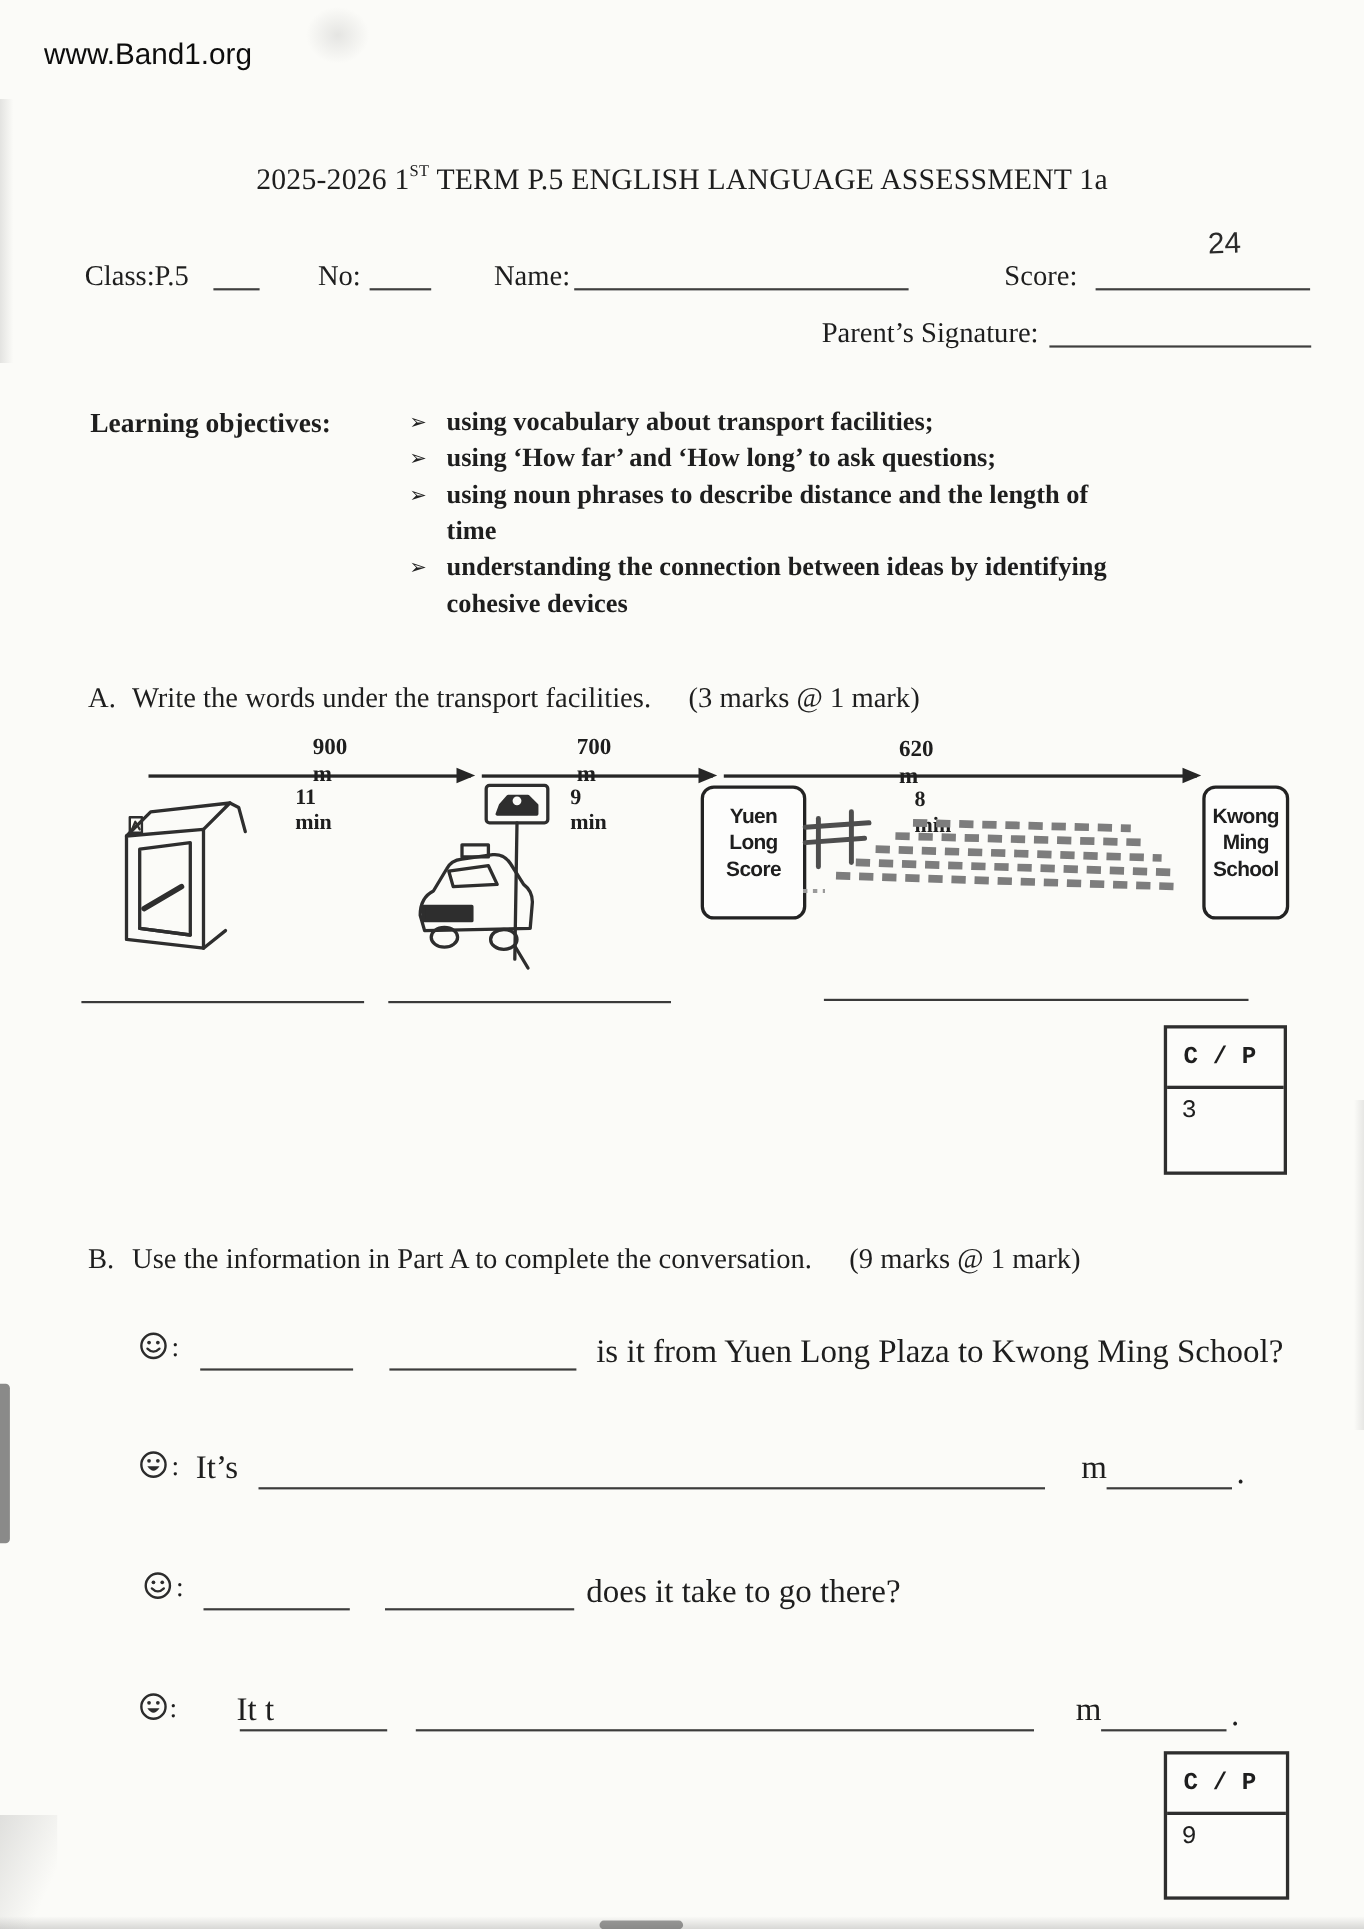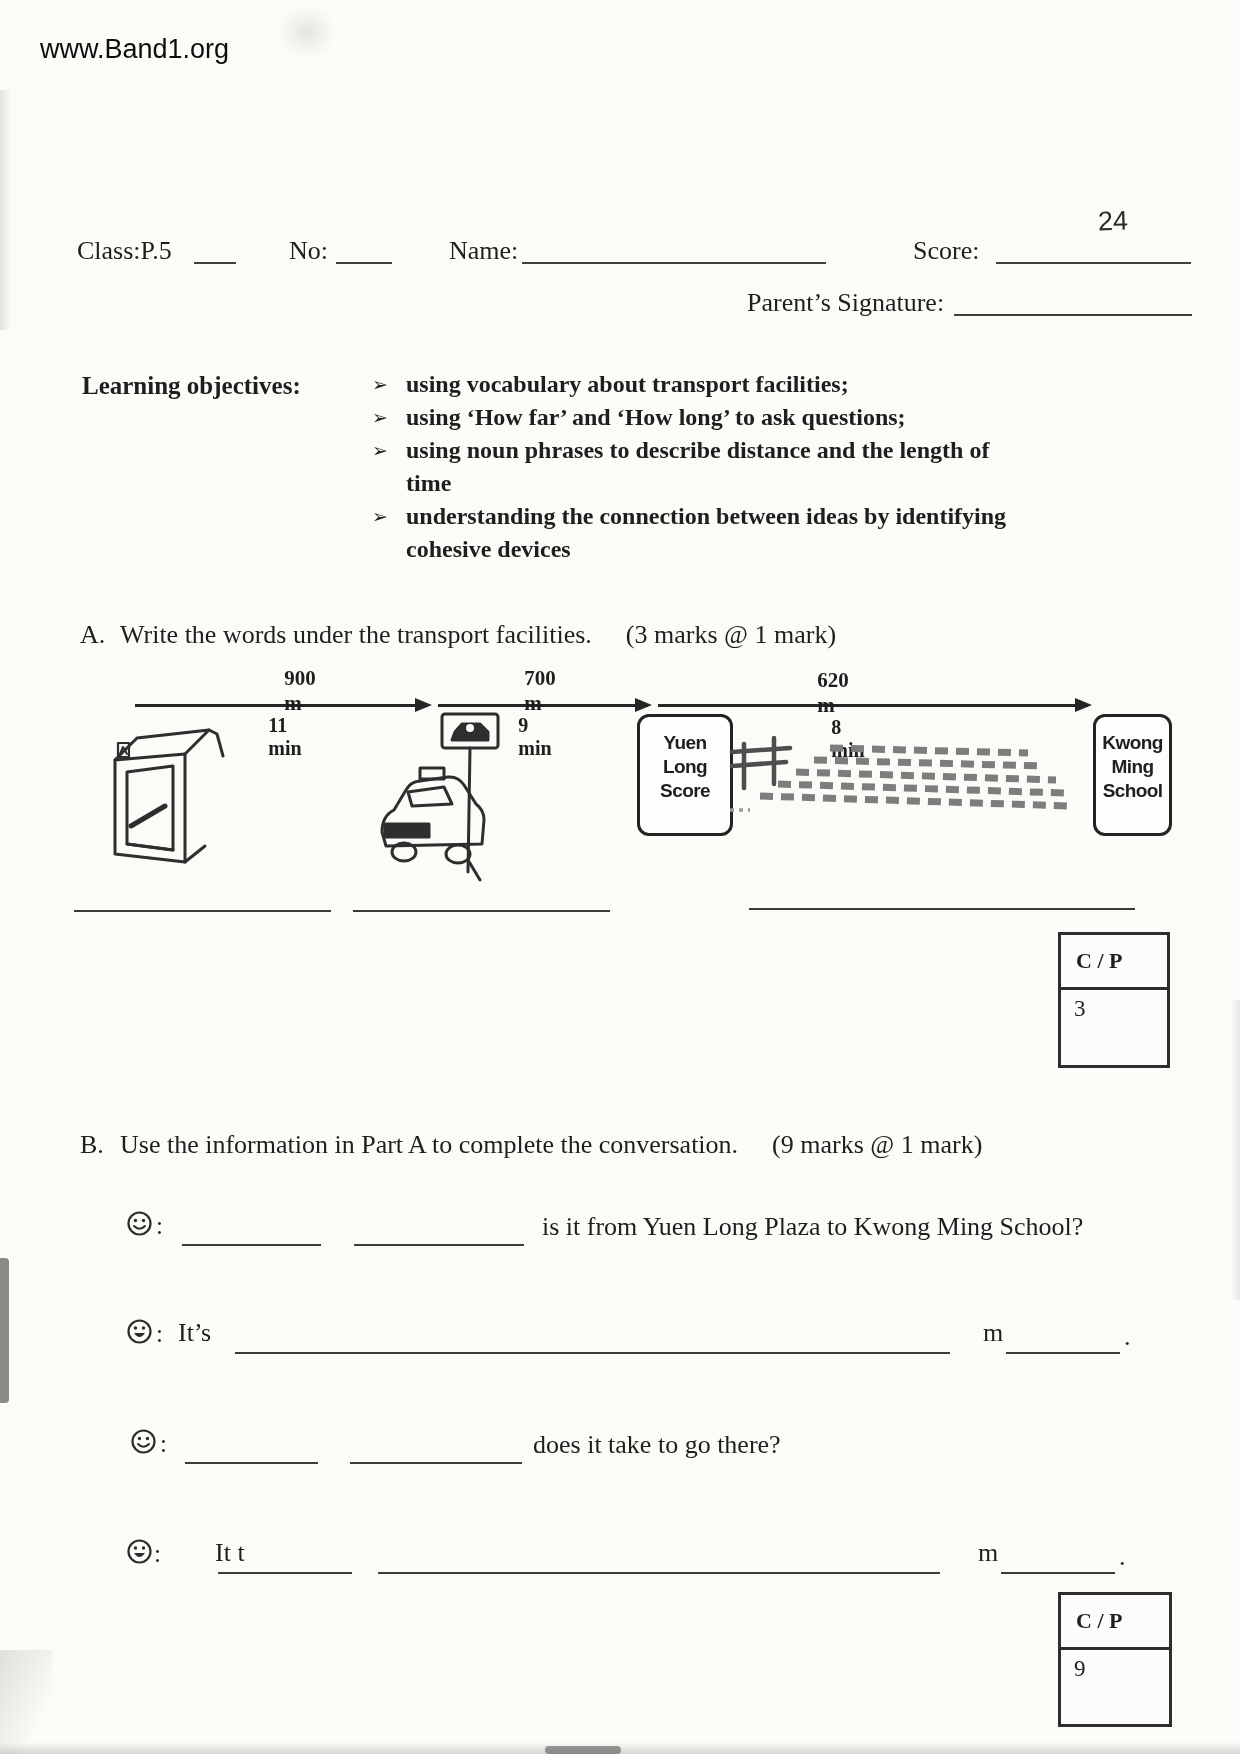--- a/index.html
+++ b/index.html
@@ -36,40 +36,41 @@
   }
   .dist{position:absolute;transform:translateX(-50%);font-size:21px;font-weight:700;}
   .mins{position:absolute;transform:translateX(-50%);font-size:20px;font-weight:700;}
   .sign{
     position:absolute;border:3px solid #232323;border-radius:12px;background:#fdfdfc;
     text-align:center;font-family:"Liberation Sans", sans-serif;font-weight:700;
     font-size:19px;line-height:24px;letter-spacing:-.6px;padding-top:14px;box-sizing:border-box;
   }
   .ans-line{position:absolute;border-bottom:2.5px solid #3a3a3a;height:0;}
   
-  .cp-box{position:absolute;border:3px solid #2e2e2e;box-sizing:border-box;background:#fcfcfa;}
+  .cp-box{position:absolute;border:3px solid #2e2e2e;box-sizing:border-box;background:#fcfcfa;font-family:Liberation Mono, monospace;}
   .cp-head{height:52px;line-height:52px;border-bottom:3px solid #2e2e2e;padding-left:15px;font-size:22px;font-weight:600;}
   .cp-val{padding:6px 0 0 13px;font-size:23px;}
   
-  .dlg-text{position:absolute;font-size:26px;}
+  .dlg-text{position:absolute;font-size:30px;}
   .dlg-colon{position:absolute;font-size:25px;}
   .blank{position:absolute;border-bottom:2.5px solid #3c3c3c;height:0;}
   .face{position:absolute;width:27px;height:27px;}
   
   .hand{font-family:"Liberation Sans", sans-serif;font-size:27px;color:#2a2a2a;transform:rotate(-2deg);}
   
   .artifact{position:absolute;pointer-events:none;}
 </style>
 </head>
 <body>
 
 <div class="page">
 
   <div class="abs watermark sans">www.Band1.org</div>
 
+  <div class="abs title"><span>2025-2026 1</span><sup>ST</sup><span> TERM P.5 ENGLISH LANGUAGE ASSESSMENT 1a</span></div>
 
   <div class="abs lbl" style="left:77px;top:236px;">Class:P.5</div>
   <div class="abs uline" style="left:194px;top:238px;width:42px;height:24px;"></div>
   <div class="abs lbl" style="left:289px;top:236px;">No:</div>
   <div class="abs uline" style="left:336px;top:238px;width:56px;height:24px;"></div>
   <div class="abs lbl" style="left:449px;top:236px;">Name:</div>
   <div class="abs uline" style="left:522px;top:238px;width:304px;height:24px;"></div>
   <div class="abs lbl" style="left:913px;top:236px;">Score:</div>
   <div class="abs uline" style="left:996px;top:238px;width:195px;height:24px;"></div>
   <div class="abs hand" style="left:1098px;top:206px;">24</div>

